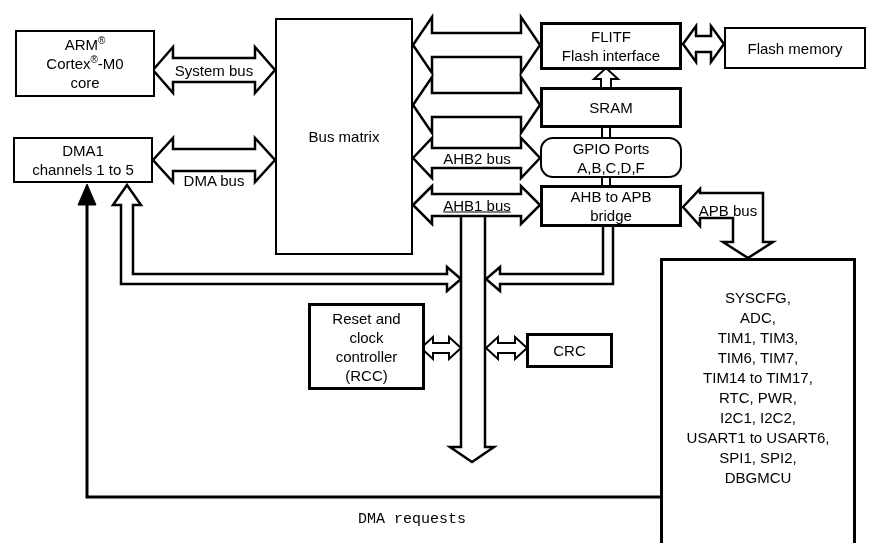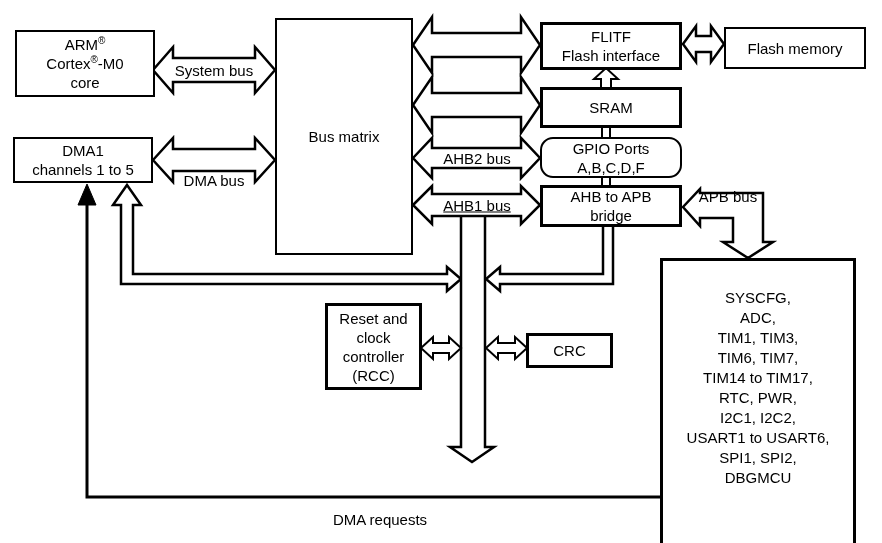--- a/index.html
+++ b/index.html
@@ -109,21 +109,21 @@
   <div class="box" style="left:540px;top:137px;width:142px;height:41px;border-radius:13px;">
     <div>GPIO Ports</div>
     <div>A,B,C,D,F</div>
   </div>
 
   <div class="box thick" style="left:540px;top:185px;width:142px;height:42px;">
     <div>AHB to APB</div>
     <div>bridge</div>
   </div>
 
-  <div class="box thick" style="left:325px;top:303px;width:97px;height:87px;line-height:19px;">
+  <div class="box thick" style="left:308px;top:303px;width:117px;height:87px;line-height:19px;">
     <div>Reset and</div>
     <div>clock</div>
     <div>controller</div>
     <div>(RCC)</div>
   </div>
 
   <div class="box thick" style="left:526px;top:333px;width:87px;height:35px;">
     <div>CRC</div>
   </div>
 
@@ -137,16 +137,16 @@
     <div>I2C1, I2C2,</div>
     <div>USART1 to USART6,</div>
     <div>SPI1, SPI2,</div>
     <div>DBGMCU</div>
   </div>
 
   <div class="buslabel" style="left:214px;top:70px;">System bus</div>
   <div class="buslabel" style="left:214px;top:160px;margin-top:20px;">DMA bus</div>
   <div class="buslabel" style="left:477px;top:158px;">AHB2 bus</div>
   <div class="buslabel" style="left:477px;top:205px;text-decoration:underline;">AHB1 bus</div>
-  <div class="buslabel" style="left:728px;top:196px;">APB bus</div>
-  <div class="buslabel" style="left:380px;top:519px;">DMA requests</div>
+  <div class="buslabel" style="left:728px;top:210px;">APB bus</div>
+  <div class="buslabel" style="left:412px;top:519px;font-family:Liberation Mono, monospace;">DMA requests</div>
 
 </div>
 
 </body></html>

